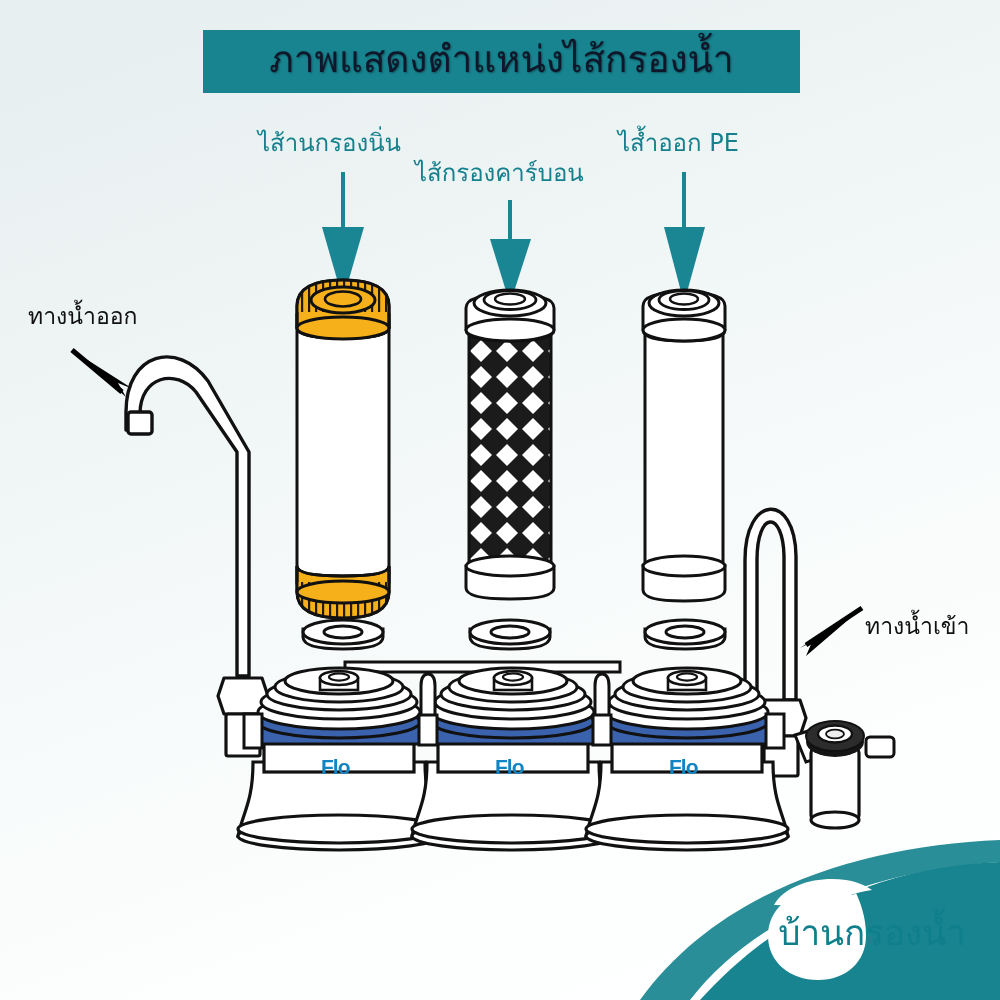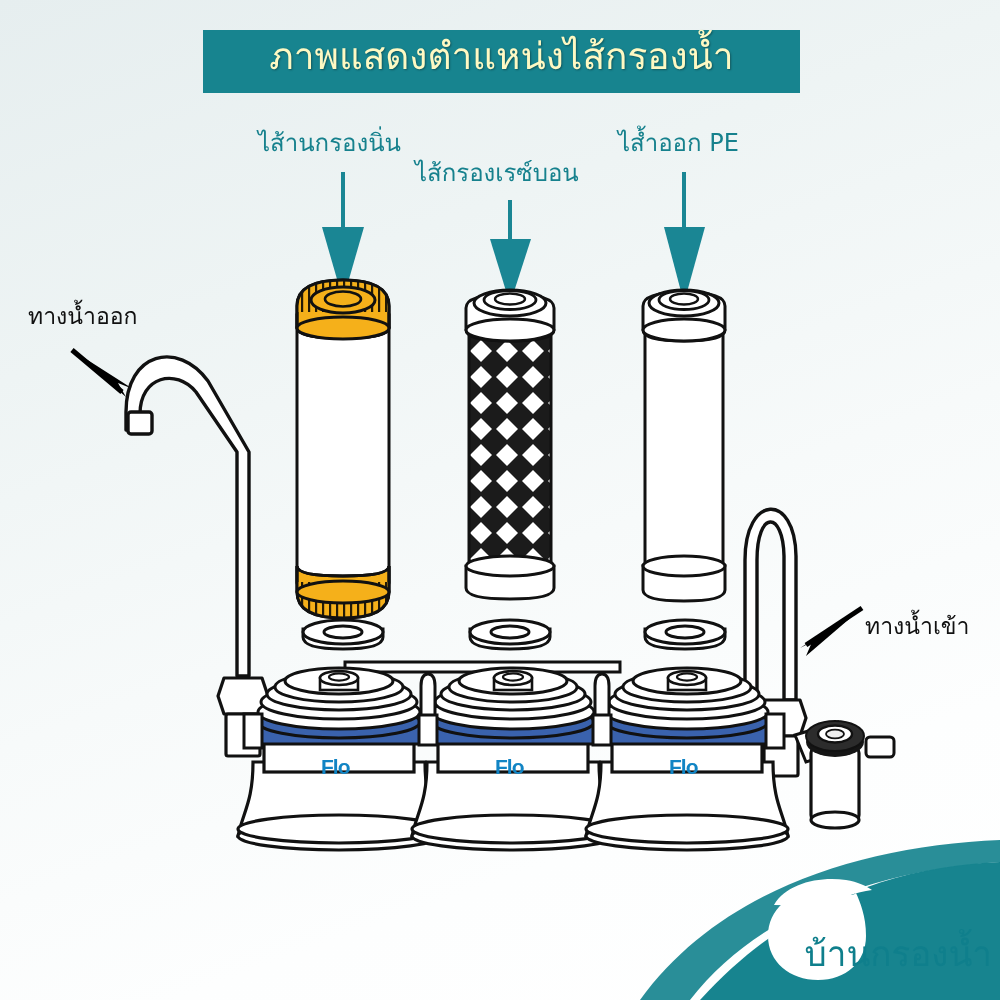--- a/index.html
+++ b/index.html
@@ -29,24 +29,24 @@
     top: 30px;
     width: 597px;
     height: 63px;
     background: #17848f;
     display: flex;
     align-items: center;
     justify-content: center;
     box-sizing: border-box;
   }
   .title-text {
-    color: #fef9c3;
+    color: #0f172a;
     font-size: 37px;
     line-height: 1;
-    font-family: Liberation Mono, monospace;
+    font-family: Liberation Serif, serif;
     white-space: nowrap;
     text-shadow: 1px 1px 2px rgba(0,0,0,0.35);
     padding-bottom: 4px;
   }
   .filter-label {
     position: absolute;
     color: #16818d;
     font-size: 24px;
     line-height: 1.15;
     white-space: nowrap;
@@ -63,26 +63,26 @@
     line-height: 1.15;
     white-space: nowrap;
     font-family: "DejaVu Sans", sans-serif;
   }
   .label-outlet { left: 28px; top: 303px; }
   .label-inlet { left: 865px; top: 600px; margin-top: 13px; }
 
   .logo-wrap {
     position: absolute;
     left: 752px;
-    top: 914px;
+    top: 893px;
     width: 240px;
     height: 86px;
     display: flex;
     align-items: center;
-    justify-content: flex-end;
+    justify-content: center;
   }
   .logo-text {
     position: relative;
     color: #0f7f8c;
     font-size: 35px;
     line-height: 1;
     white-space: nowrap;
     z-index: 3;
     padding-bottom: 6px;
     font-family: "DejaVu Sans", sans-serif;
@@ -328,21 +328,21 @@
     <g>
       <rect x="766" y="714" width="18" height="34" fill="#ffffff" stroke="#111111" stroke-width="3"></rect>
     </g>
   </svg>
 
   <div class="title-banner">
     <span class="title-text">ภาพแสดงตำแหน่งไส้กรองน้ำ</span>
   </div>
 
   <div class="filter-label label-resin">ไส้านกรองนิ่น</div>
-  <div class="filter-label label-carbon">ไส้กรองเรซ์บอน</div>
+  <div class="filter-label label-carbon">ไส้กรองคาร์บอน</div>
   <div class="filter-label label-pe">ไส้ำออก PE</div>
 
   <div class="io-label label-outlet">ทางน้ำออก</div>
   <div class="io-label label-inlet">ทางน้ำเข้า</div>
 
   <div class="flo-badge" style="left:321px; top:755px;">Flo</div>
   <div class="flo-badge" style="left:495px; top:755px;">Flo</div>
   <div class="flo-badge" style="left:669px; top:755px;">Flo</div>
 
   <div class="logo-wrap">

